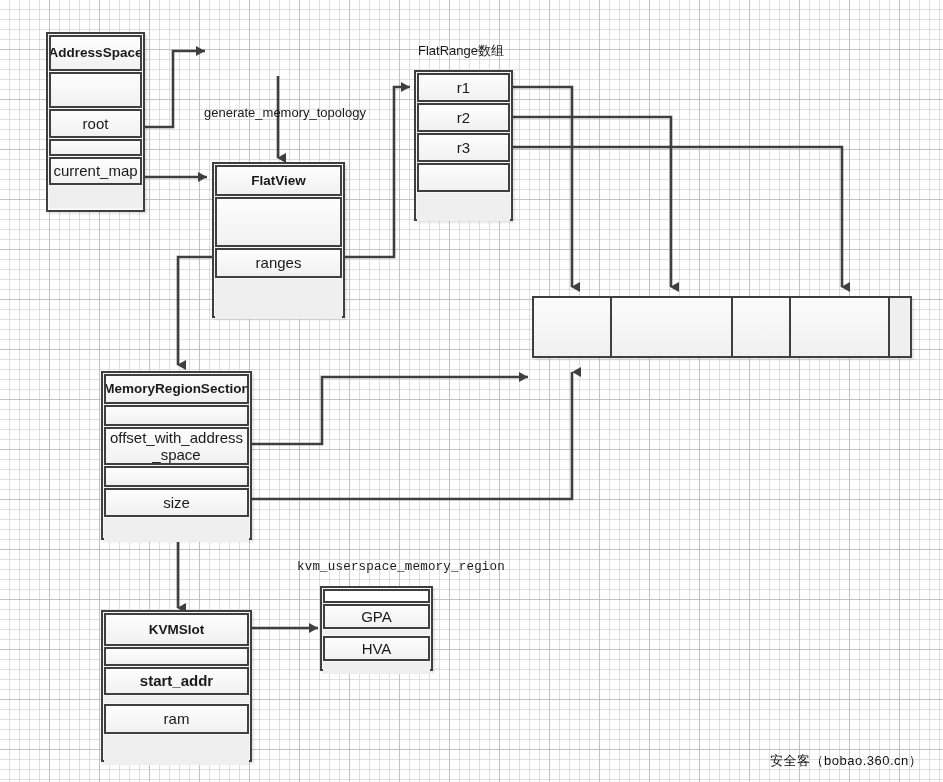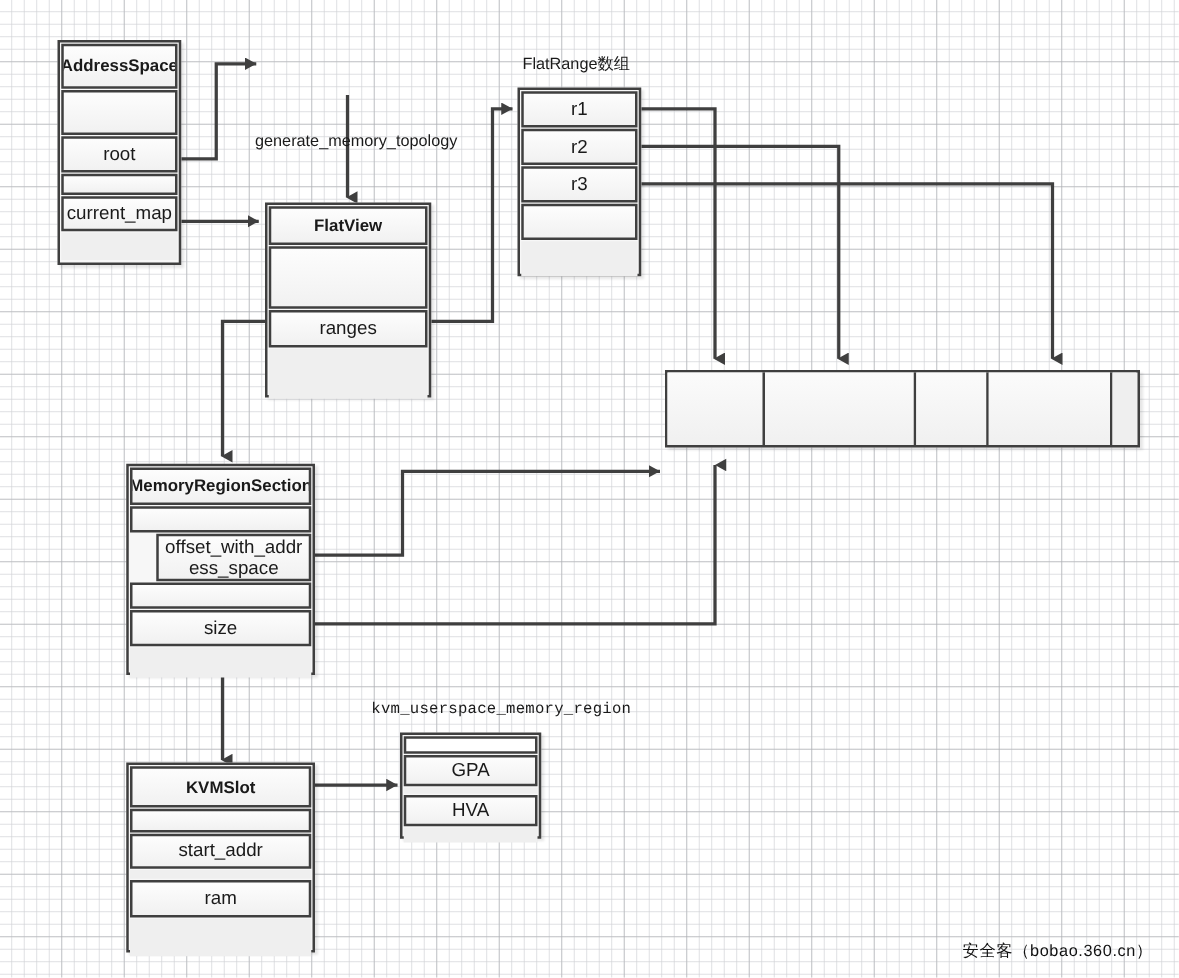--- a/index.html
+++ b/index.html
@@ -155,40 +155,40 @@
     <div class="seg" style="width:78px;"></div>
     <div class="seg" style="width:121px;"></div>
     <div class="seg" style="width:58px;"></div>
     <div class="seg" style="width:99px;"></div>
     <div class="seg last" style="width:19px;"></div>
   </div>
 
   <div class="uml" style="left:101px;top:371px;width:151px;height:169px;">
     <div class="row head" style="height:30px;">MemoryRegionSection</div>
     <div class="row blank" style="height:21px;"></div>
-    <div class="row" style="height:38px;padding:0 2px;white-space:normal;word-break:break-all;margin-left:22px;">offset_with_address_space</div>
+    <div class="row" style="height:38px;padding:0 2px;white-space:normal;word-break:break-all;">offset_with_address_space</div>
     <div class="row blank" style="height:21px;"></div>
     <div class="row" style="height:29px;">size</div>
     <div class="row gap" style="height:24px;"></div>
   </div>
 
   <div class="caption mono" style="left:297px;top:560px;">kvm_userspace_memory_region</div>
 
   <div class="uml" style="left:320px;top:586px;width:113px;height:85px;">
     <div class="row blank" style="height:14px;background:#ffffff;"></div>
     <div class="row" style="height:25px;">GPA</div>
     <div class="row gap" style="height:5px;"></div>
     <div class="row" style="height:25px;">HVA</div>
     <div class="row gap" style="height:12px;"></div>
   </div>
 
   <div class="uml" style="left:101px;top:610px;width:151px;height:152px;">
     <div class="row head" style="height:33px;">KVMSlot</div>
     <div class="row blank" style="height:19px;"></div>
-    <div class="row" style="height:28px;">start_addr</div>
+    <div class="row" style="height:28px;font-weight:bold;">start_addr</div>
     <div class="row gap" style="height:7px;"></div>
     <div class="row" style="height:30px;">ram</div>
     <div class="row gap" style="height:30px;"></div>
   </div>
 
   <div class="watermark" style="left:770px;top:752px;">安全客（bobao.360.cn）</div>
 
 </div>
 
 </body></html>

